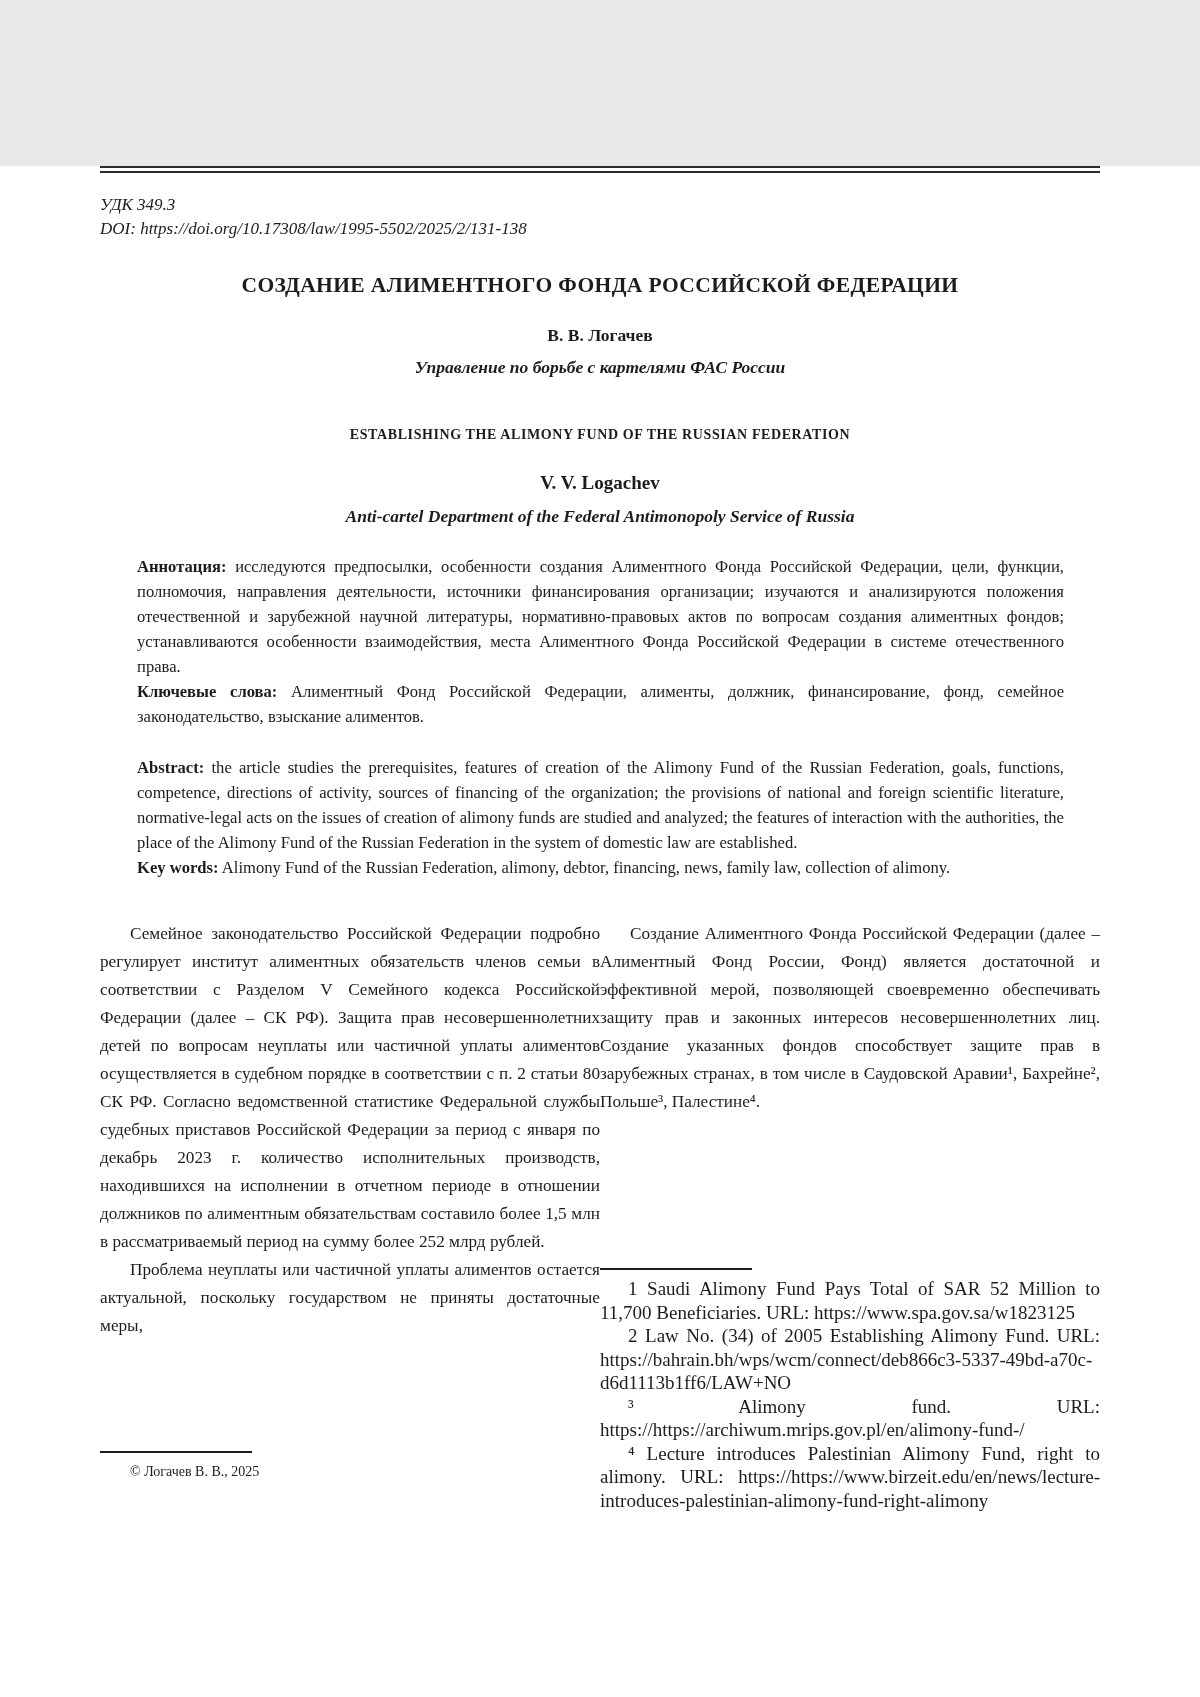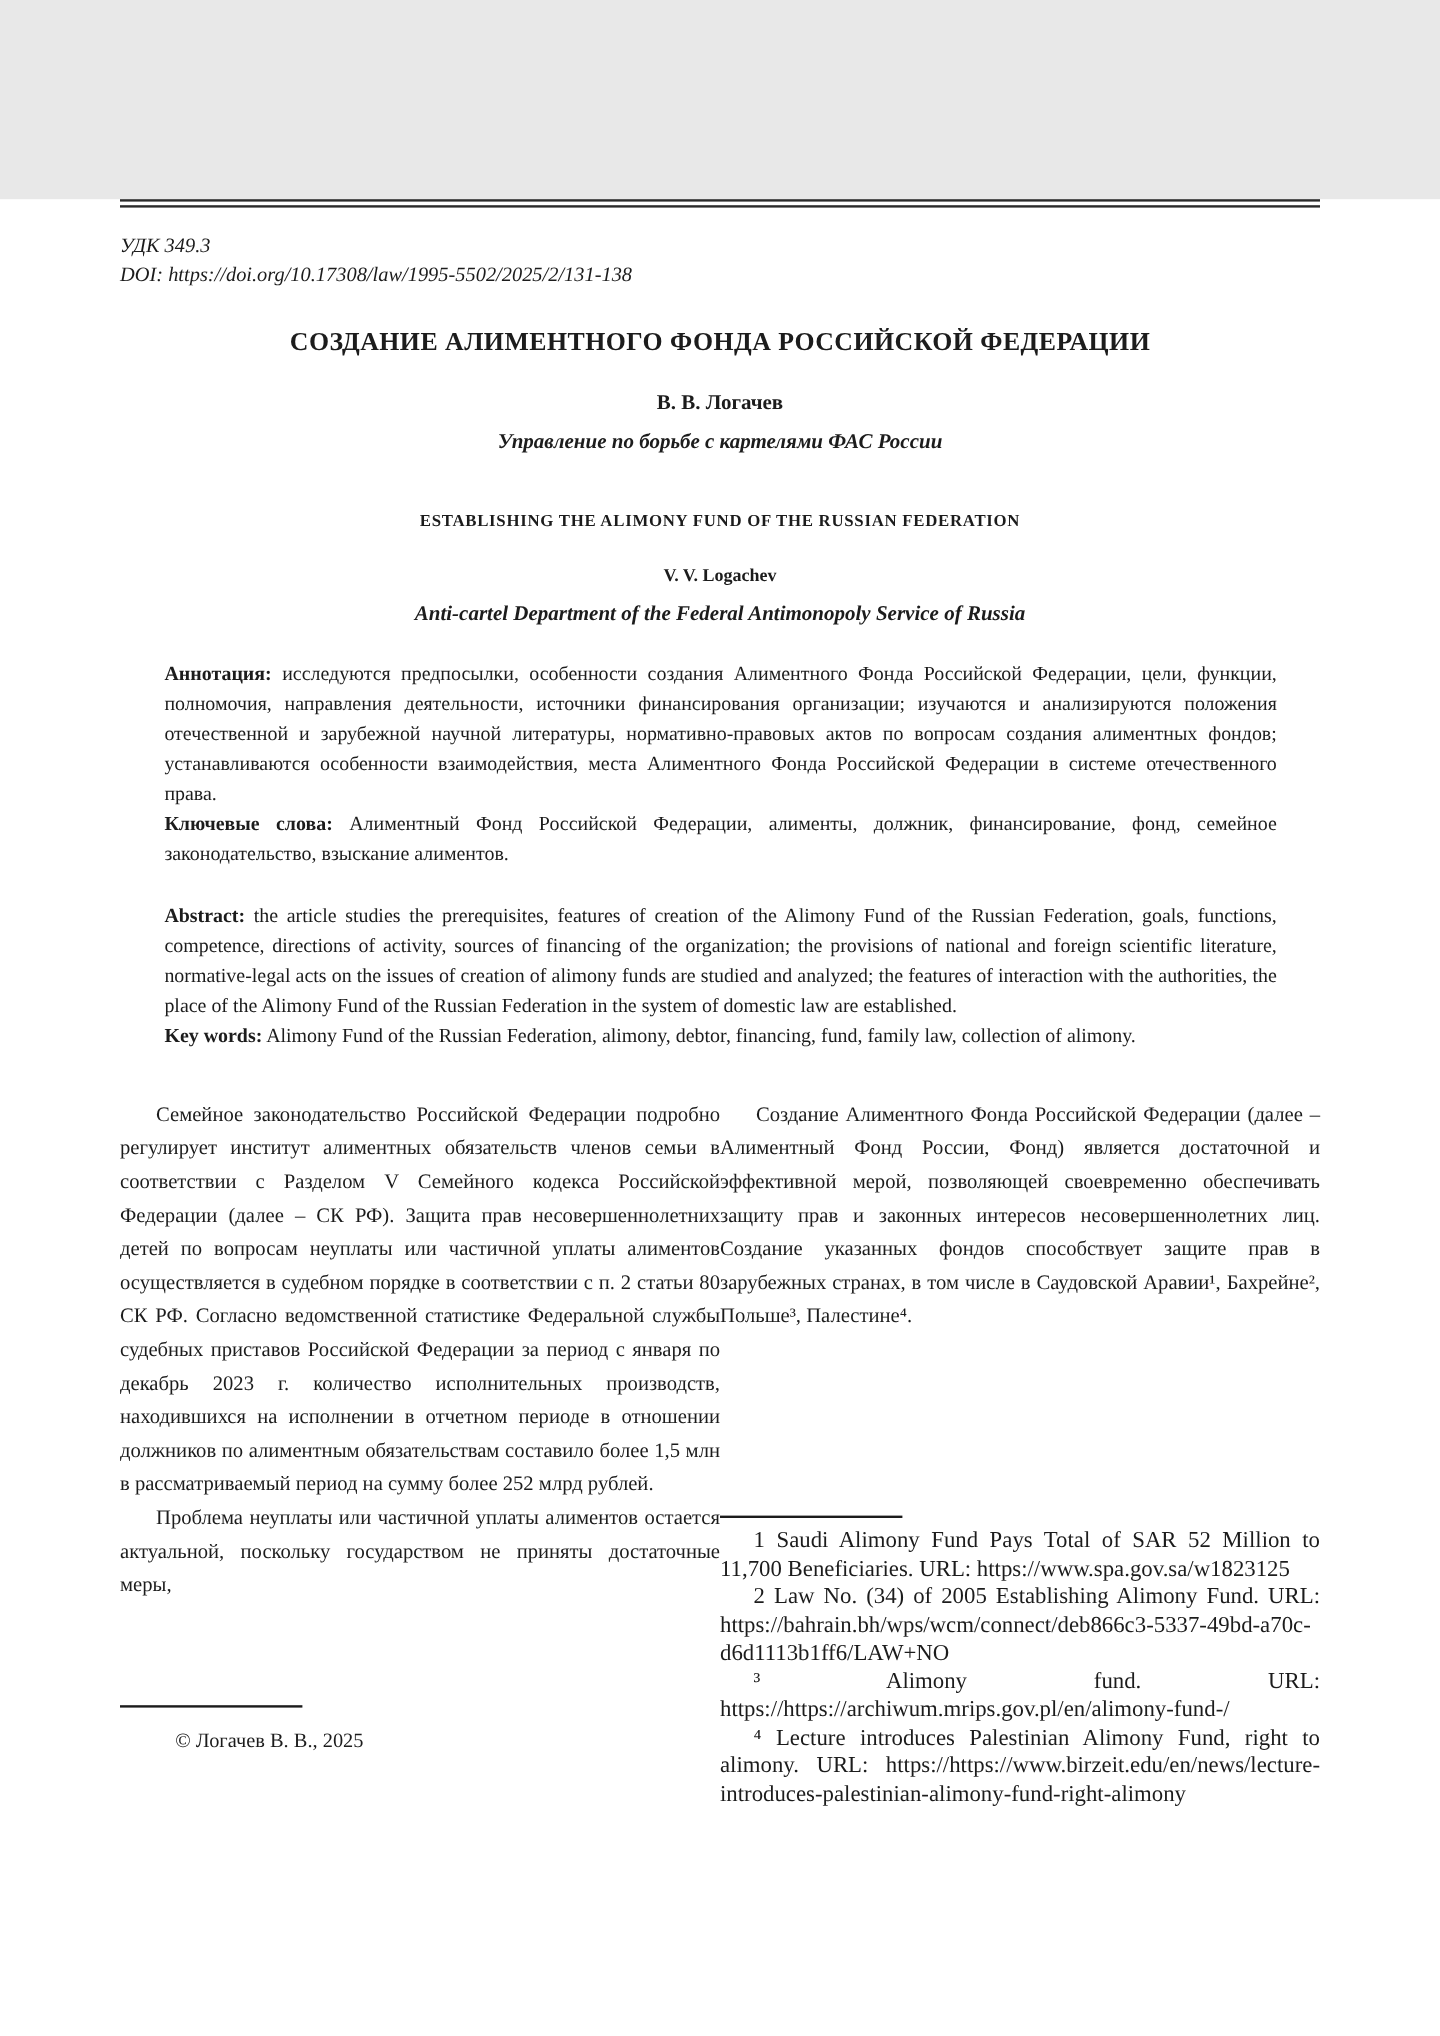--- a/index.html
+++ b/index.html
@@ -48,21 +48,21 @@
   .title-en {
     margin: 49px 0 0;
     text-align: center;
     font-size: 14px;
     font-weight: bold;
     letter-spacing: 0.6px;
   }
   .author-en {
     margin: 29px 0 0;
     text-align: center;
-    font-size: 15px;
+    font-size: 19px;
     font-weight: bold;
   }
   .affil-en {
     margin: 12px 0 0;
     text-align: center;
     font-size: 17.5px;
     font-weight: bold;
     font-style: italic;
   }
   .abstract-block {
@@ -93,24 +93,24 @@
     margin-top: auto;
     padding-bottom: 28px;
   }
   .fn-rule {
     width: 152px;
     height: 0;
     border-top: 2px solid #1c1c1c;
     margin-bottom: 7px;
   }
   .copyright-line {
-    font-size: 17px;
+    font-size: 14px;
     line-height: 24px;
     text-indent: 30px;
-    margin: 16px;
+    margin: 0;
   }
   .footnotes-block {
     margin-top: auto;
     font-size: 19px;
     line-height: 23.5px;
   }
   .footnotes-block p {
     margin: 0;
     text-indent: 28px;
     text-align: justify;
@@ -135,21 +135,21 @@
 
   <h2 class="title-en">ESTABLISHING THE ALIMONY FUND OF THE RUSSIAN FEDERATION</h2>
   <p class="author-en">V. V. Logachev</p>
   <p class="affil-en">Anti-cartel Department of the Federal Antimonopoly Service of Russia</p>
 
   <div class="abstract-block">
     <p><b>Аннотация:</b> <span>исследуются предпосылки, особенности создания Алиментного Фонда Российской Федерации, цели, функции, полномочия, направления деятельности, источники финансирования организации; изучаются и анализируются положения отечественной и зарубежной научной литературы, нормативно-правовых актов по вопросам создания алиментных фондов; устанавливаются особенности взаимодействия, места Алиментного Фонда Российской Федерации в системе отечественного права.</span></p>
     <p><b>Ключевые слова:</b> <span>Алиментный Фонд Российской Федерации, алименты, должник, финансирование, фонд, семейное законодательство, взыскание алиментов.</span></p>
     <div class="spacer"></div>
     <p><b>Abstract:</b> <span>the article studies the prerequisites, features of creation of the Alimony Fund of the Russian Federation, goals, functions, competence, directions of activity, sources of financing of the organization; the provisions of national and foreign scientific literature, normative-legal acts on the issues of creation of alimony funds are studied and analyzed; the features of interaction with the authorities, the place of the Alimony Fund of the Russian Federation in the system of domestic law are established.</span></p>
-    <p><b>Key words:</b> <span>Alimony Fund of the Russian Federation, alimony, debtor, financing, fund, family law, collection of alimony.</span></p>
+    <p><b>Key words:</b> <span>Alimony Fund of the Russian Federation, alimony, debtor, financing, news, family law, collection of alimony.</span></p>
   </div>
 
   <div class="columns">
 
     <div class="col">
       <p class="body-para">Семейное законодательство Российской Федерации подробно регулирует институт алиментных обязательств членов семьи в соответствии с Разделом V Семейного кодекса Российской Федерации (далее – СК РФ). Защита прав несовершеннолетних детей по вопросам неуплаты или частичной уплаты алиментов осуществляется в судебном порядке в соответствии с п. 2 статьи 80 СК РФ. Согласно ведомственной статистике Федеральной службы судебных приставов Российской Федерации за период с января по декабрь 2023 г. количество исполнительных производств, находившихся на исполнении в отчетном периоде в отношении должников по алиментным обязательствам составило более 1,5 млн в рассматриваемый период на сумму более 252 млрд рублей.</p>
       <p class="body-para">Проблема неуплаты или частичной уплаты алиментов остается актуальной, поскольку государством не приняты достаточные меры,</p>
       <div class="copyright-block">
         <div class="fn-rule"></div>
         <p class="copyright-line">© Логачев В. В., 2025</p>

